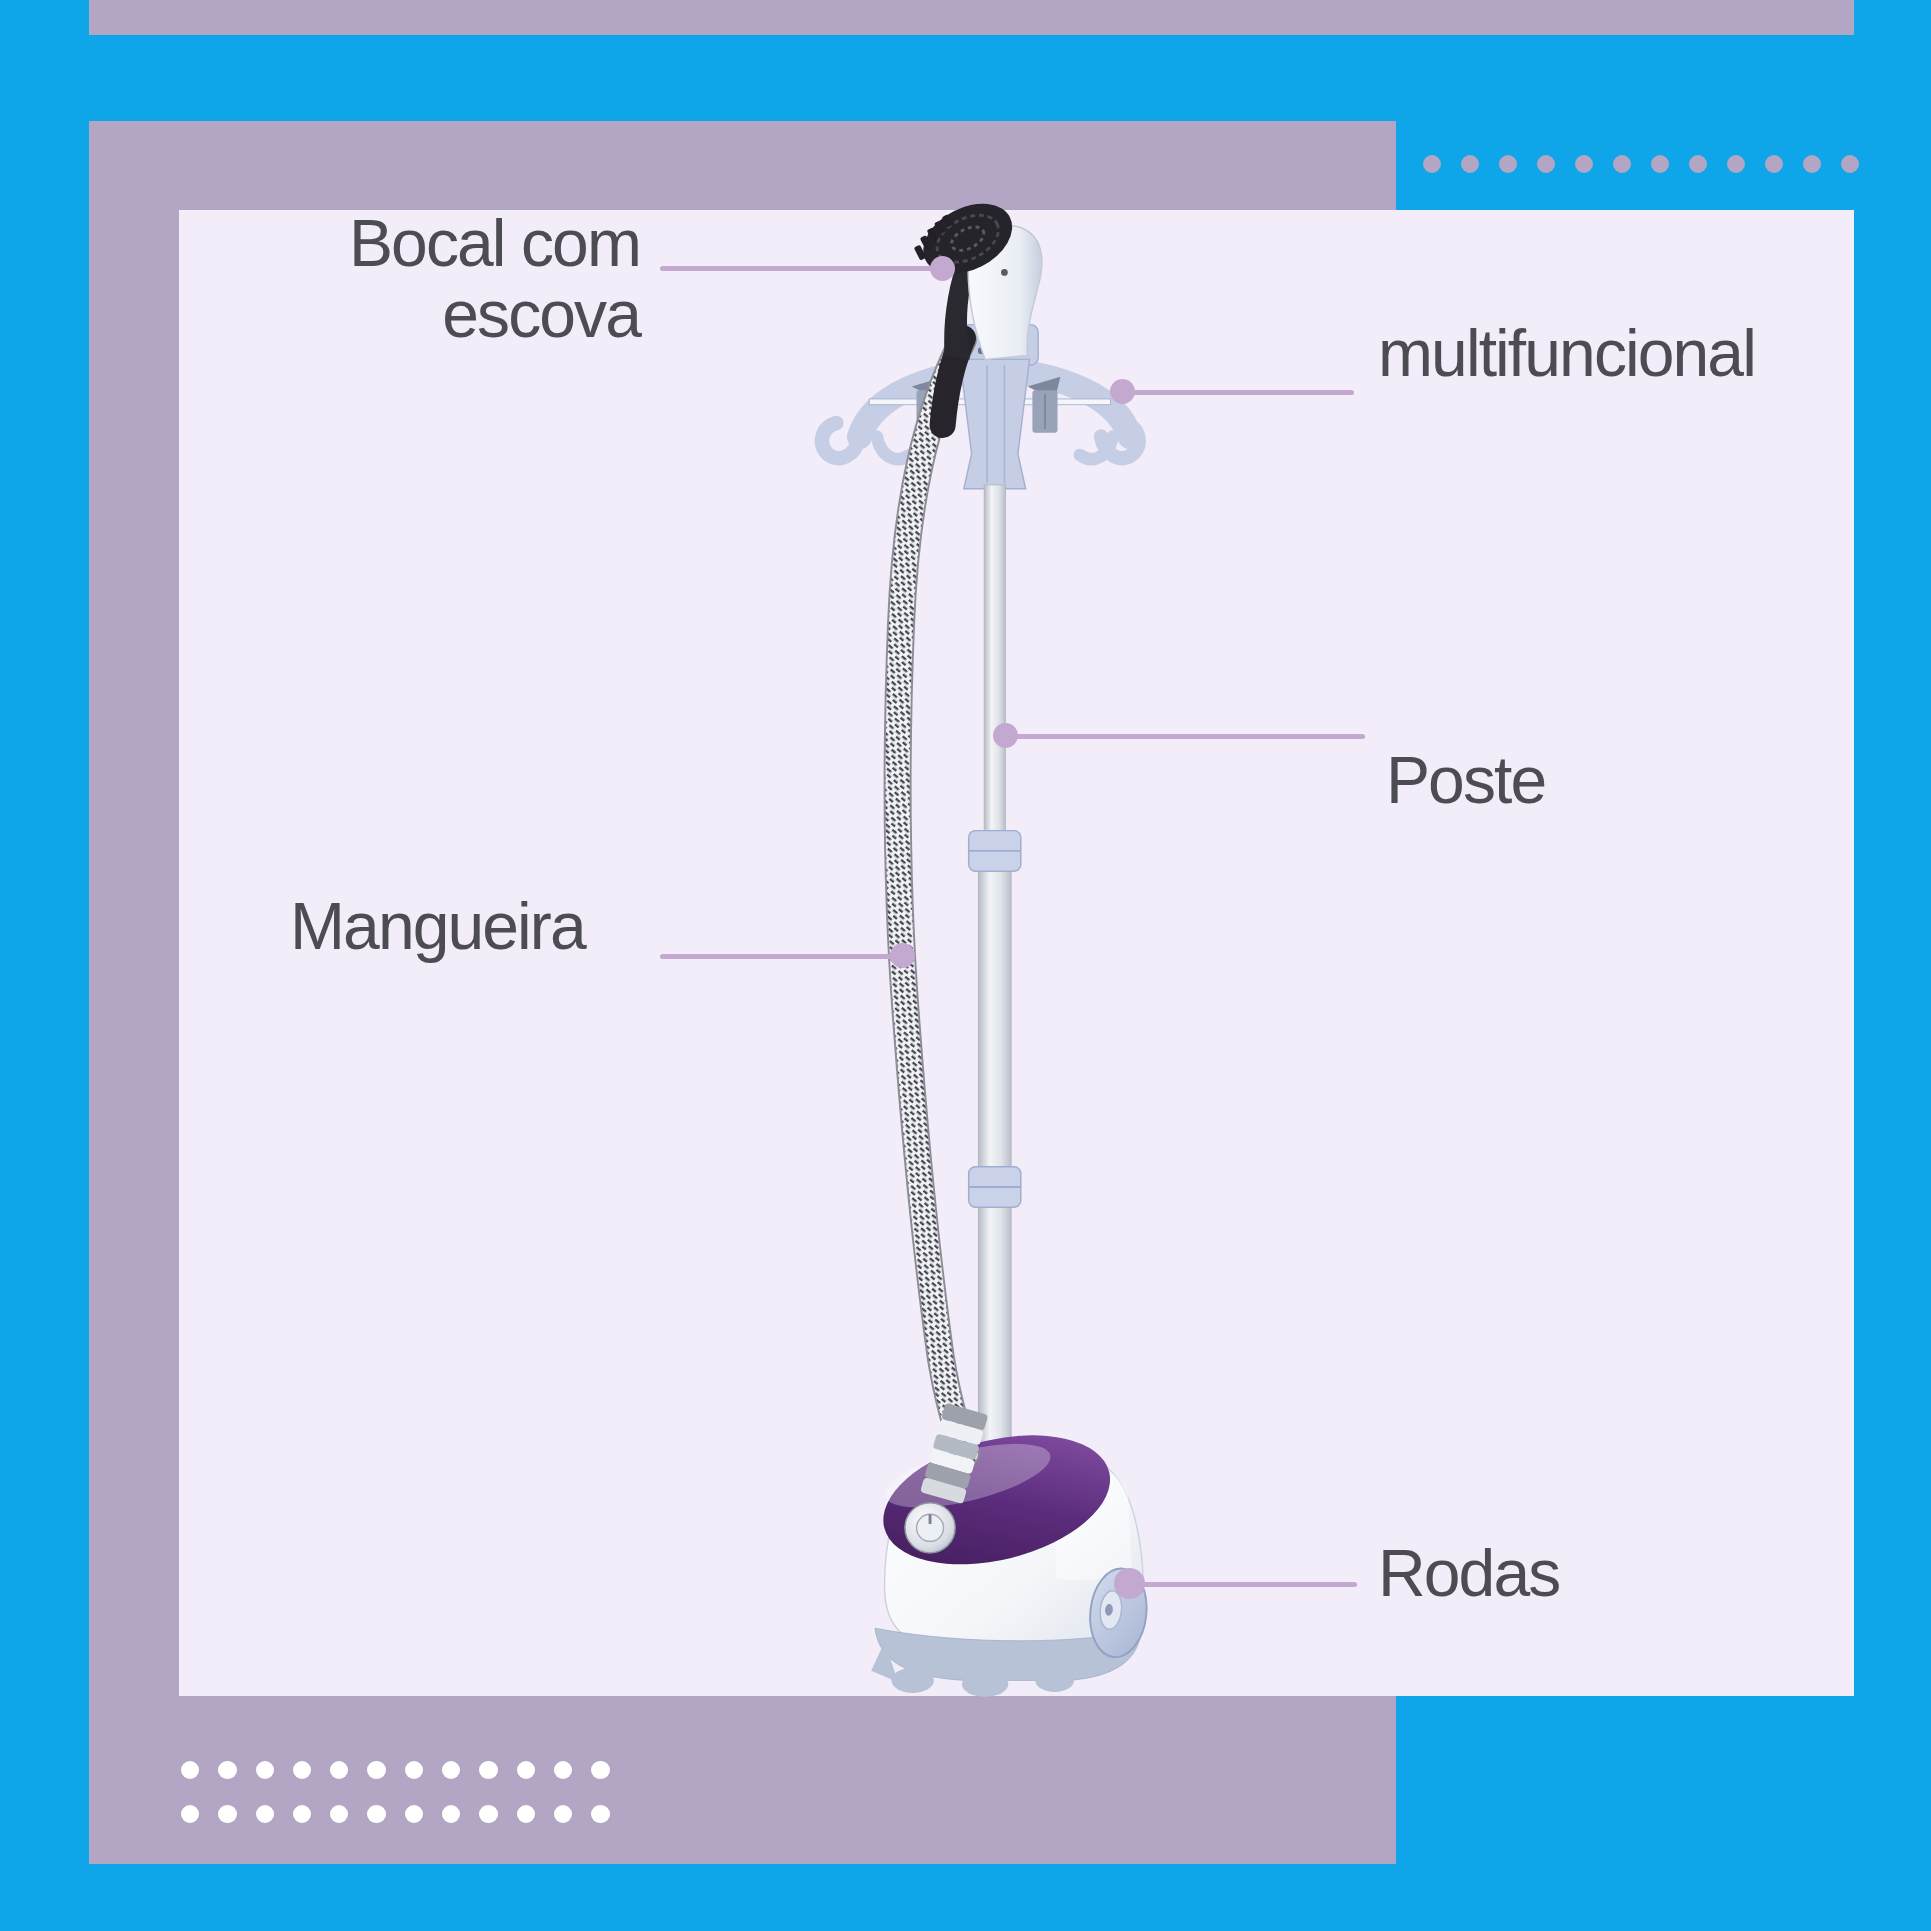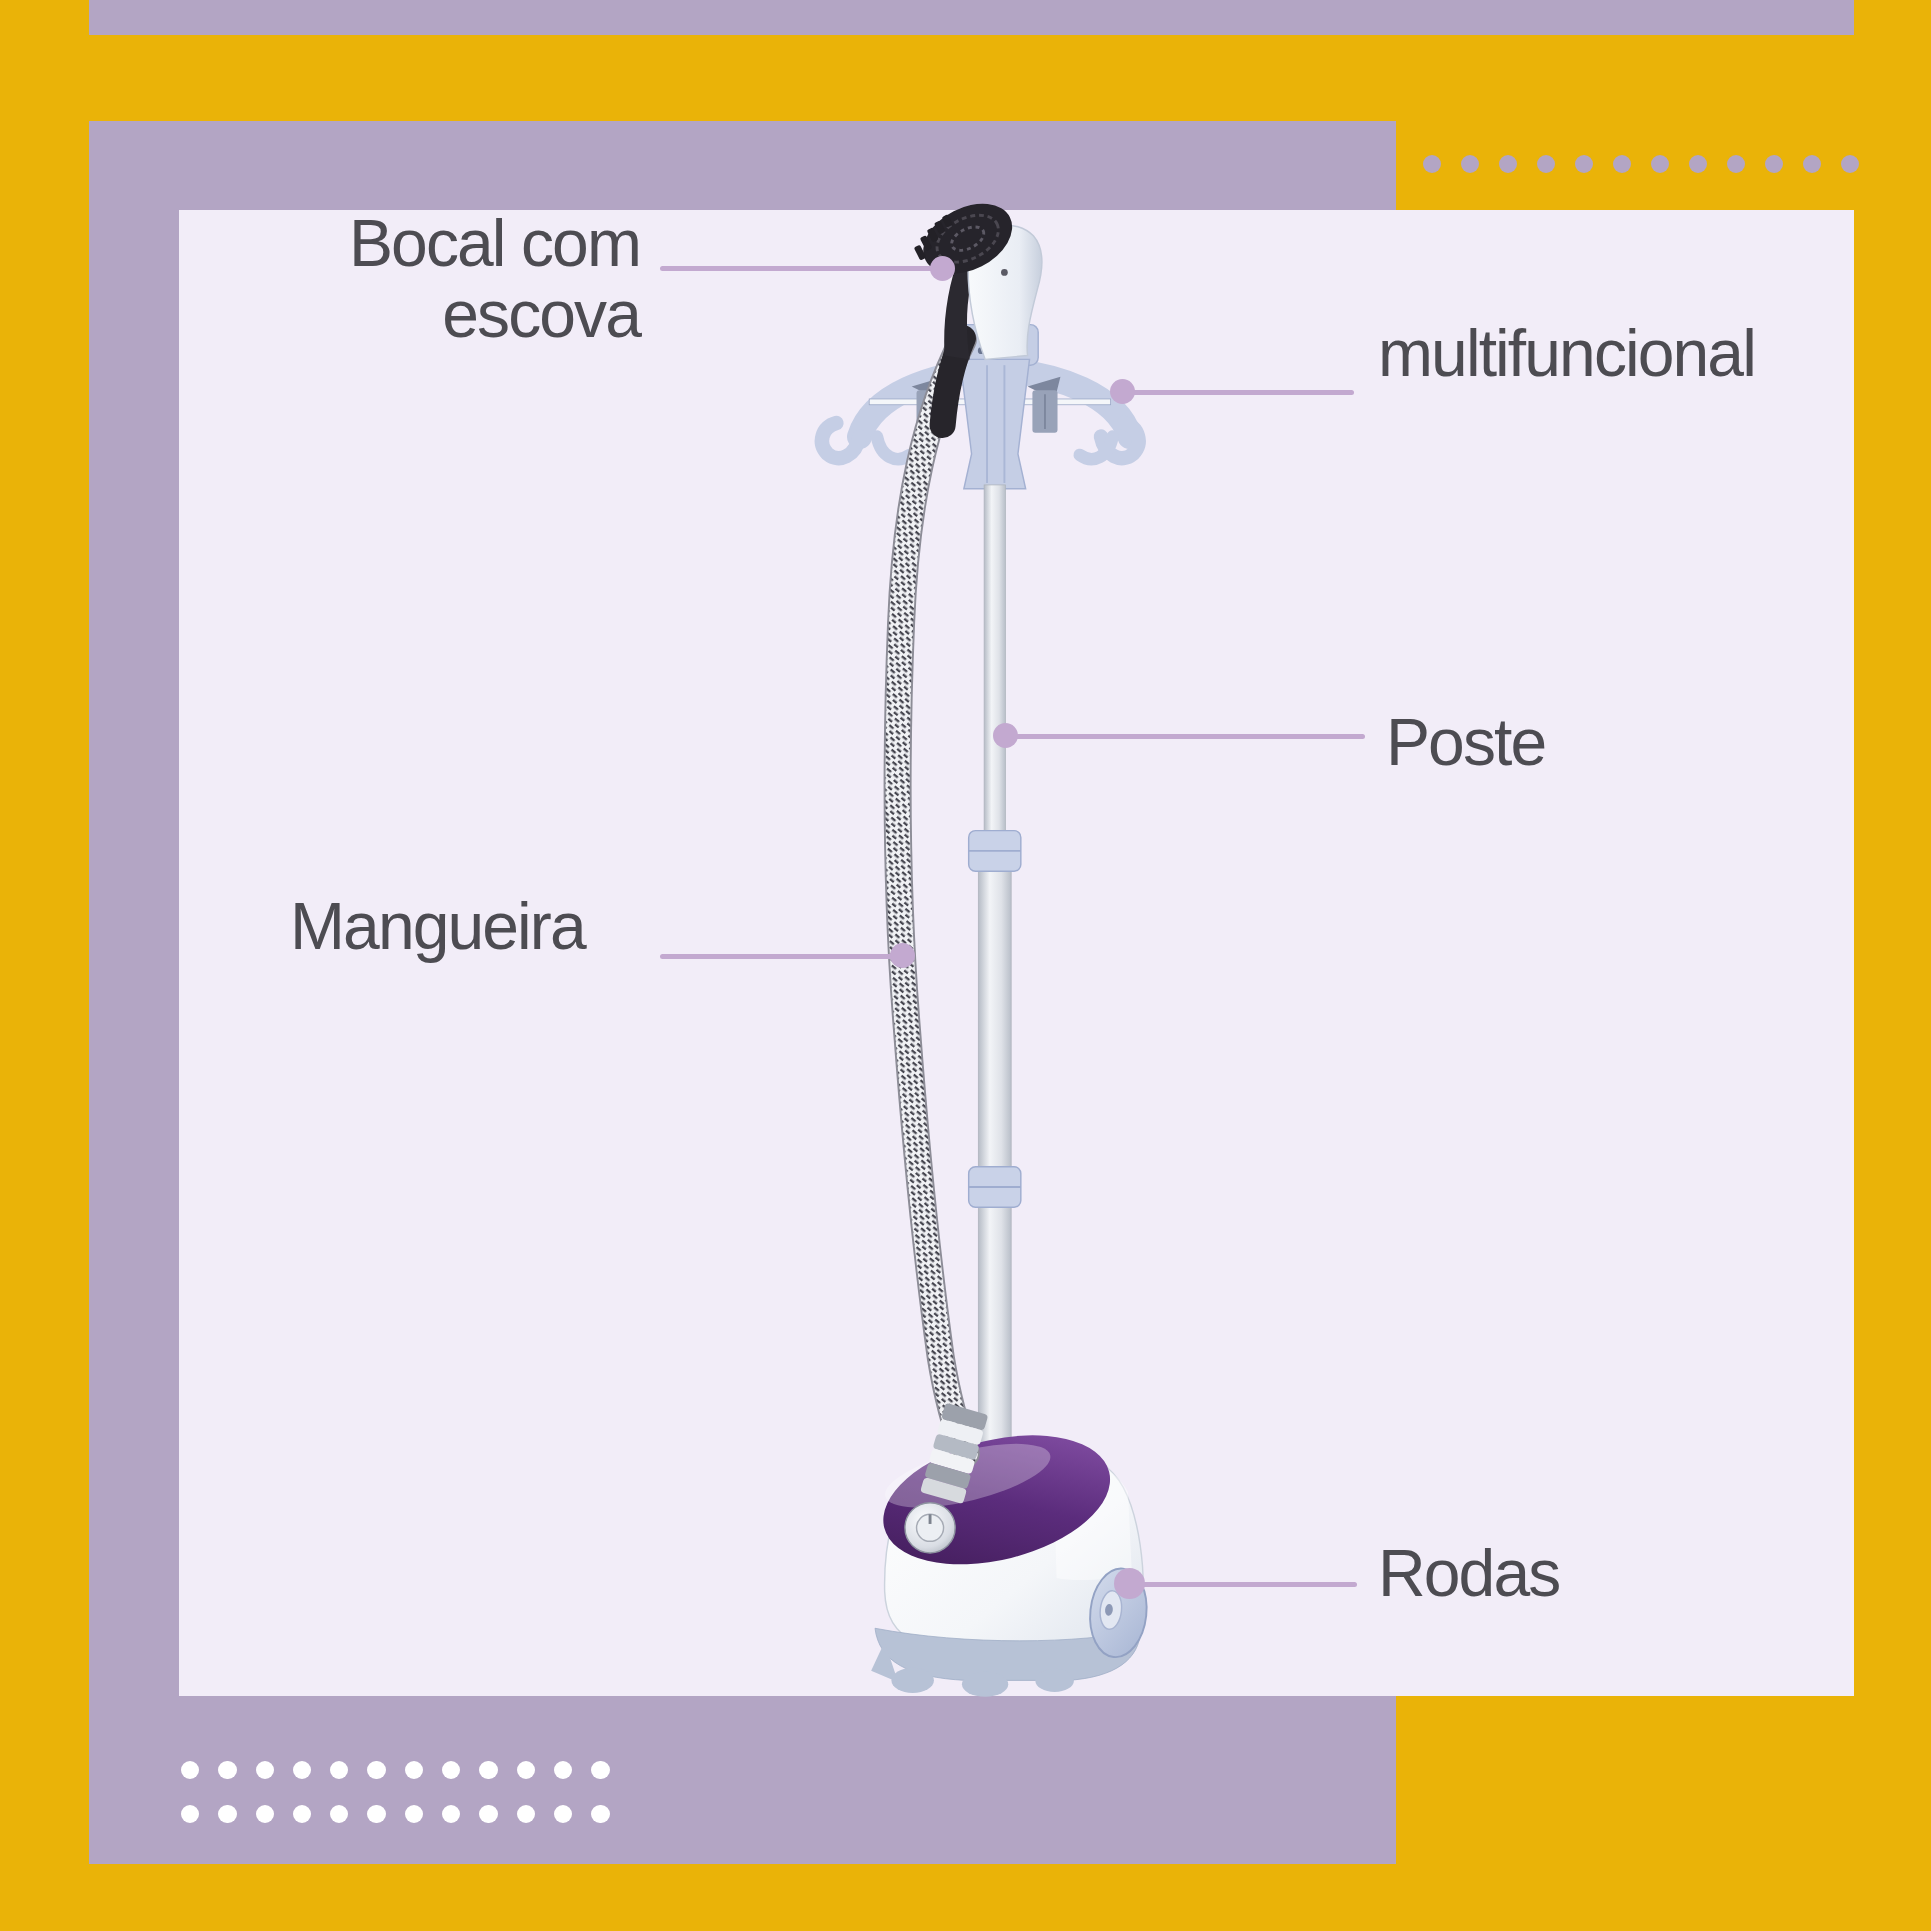--- a/index.html
+++ b/index.html
@@ -1,16 +1,16 @@
 <!DOCTYPE html>
 <html><head>
 <meta charset="utf-8">
 <style>
   html,body{margin:0;padding:0;background:#ffffff;}
-  .canvas{position:relative;width:1931px;height:1931px;background:#eab308;overflow:hidden;
+  .canvas{position:relative;width:1931px;height:1931px;background:#0ea5e9;overflow:hidden;
           font-family:"Liberation Sans", sans-serif;}
   
   .top-bar{position:absolute;left:89px;top:0;width:1765px;height:35px;background:var(--accent,#b3a5c4);}
   .purple-square{position:absolute;left:89px;top:121px;width:1307px;height:1743px;background:var(--accent,#b3a5c4);}
   .light-square{position:absolute;left:179px;top:210px;width:1675px;height:1486px;background:var(--panel,#f2edf8);}
   
   .dotrow{position:absolute;display:flex;}
   .dotrow .dot{width:18.3px;height:18.3px;border-radius:50%;flex:0 0 auto;}
   #dots-top{left:1423px;top:155px;gap:19.7px;}
   #dots-top .dot{background:var(--accent,#b3a5c4);}
@@ -30,21 +30,21 @@
   #dot-bocal{left:930px;top:256px;}
   #dot-cabide{left:1110px;top:379px;}
   #dot-poste{left:993px;top:723px;}
   #dot-mangueira{left:890px;top:943px;}
   #dot-rodas{left:1114px;top:1568px;width:31px;height:31px;}
   
   .label{position:absolute;font-size:66px;line-height:71px;letter-spacing:-1.9px;
          color:var(--label,#4d4c52);white-space:nowrap;}
   #label-bocal{left:254px;top:208px;width:386px;text-align:right;}
   #label-cabide{left:1378px;top:318px;}
-  #label-poste{left:1386px;top:693px;line-height:98px;}
+  #label-poste{left:1386px;top:731px;line-height:98px;}
   #label-mangueira{left:290px;top:891px;}
   #label-rodas{left:1378px;top:1538px;text-align:right;}
 </style>
 </head>
 <body>
 
 <div class="canvas" style="--accent: #b3a5c4; --panel: #f2edf8; --connector: #c3a9d0; --label: #4d4c52;">
 
   <div class="top-bar"></div>
   <div class="purple-square"></div>

